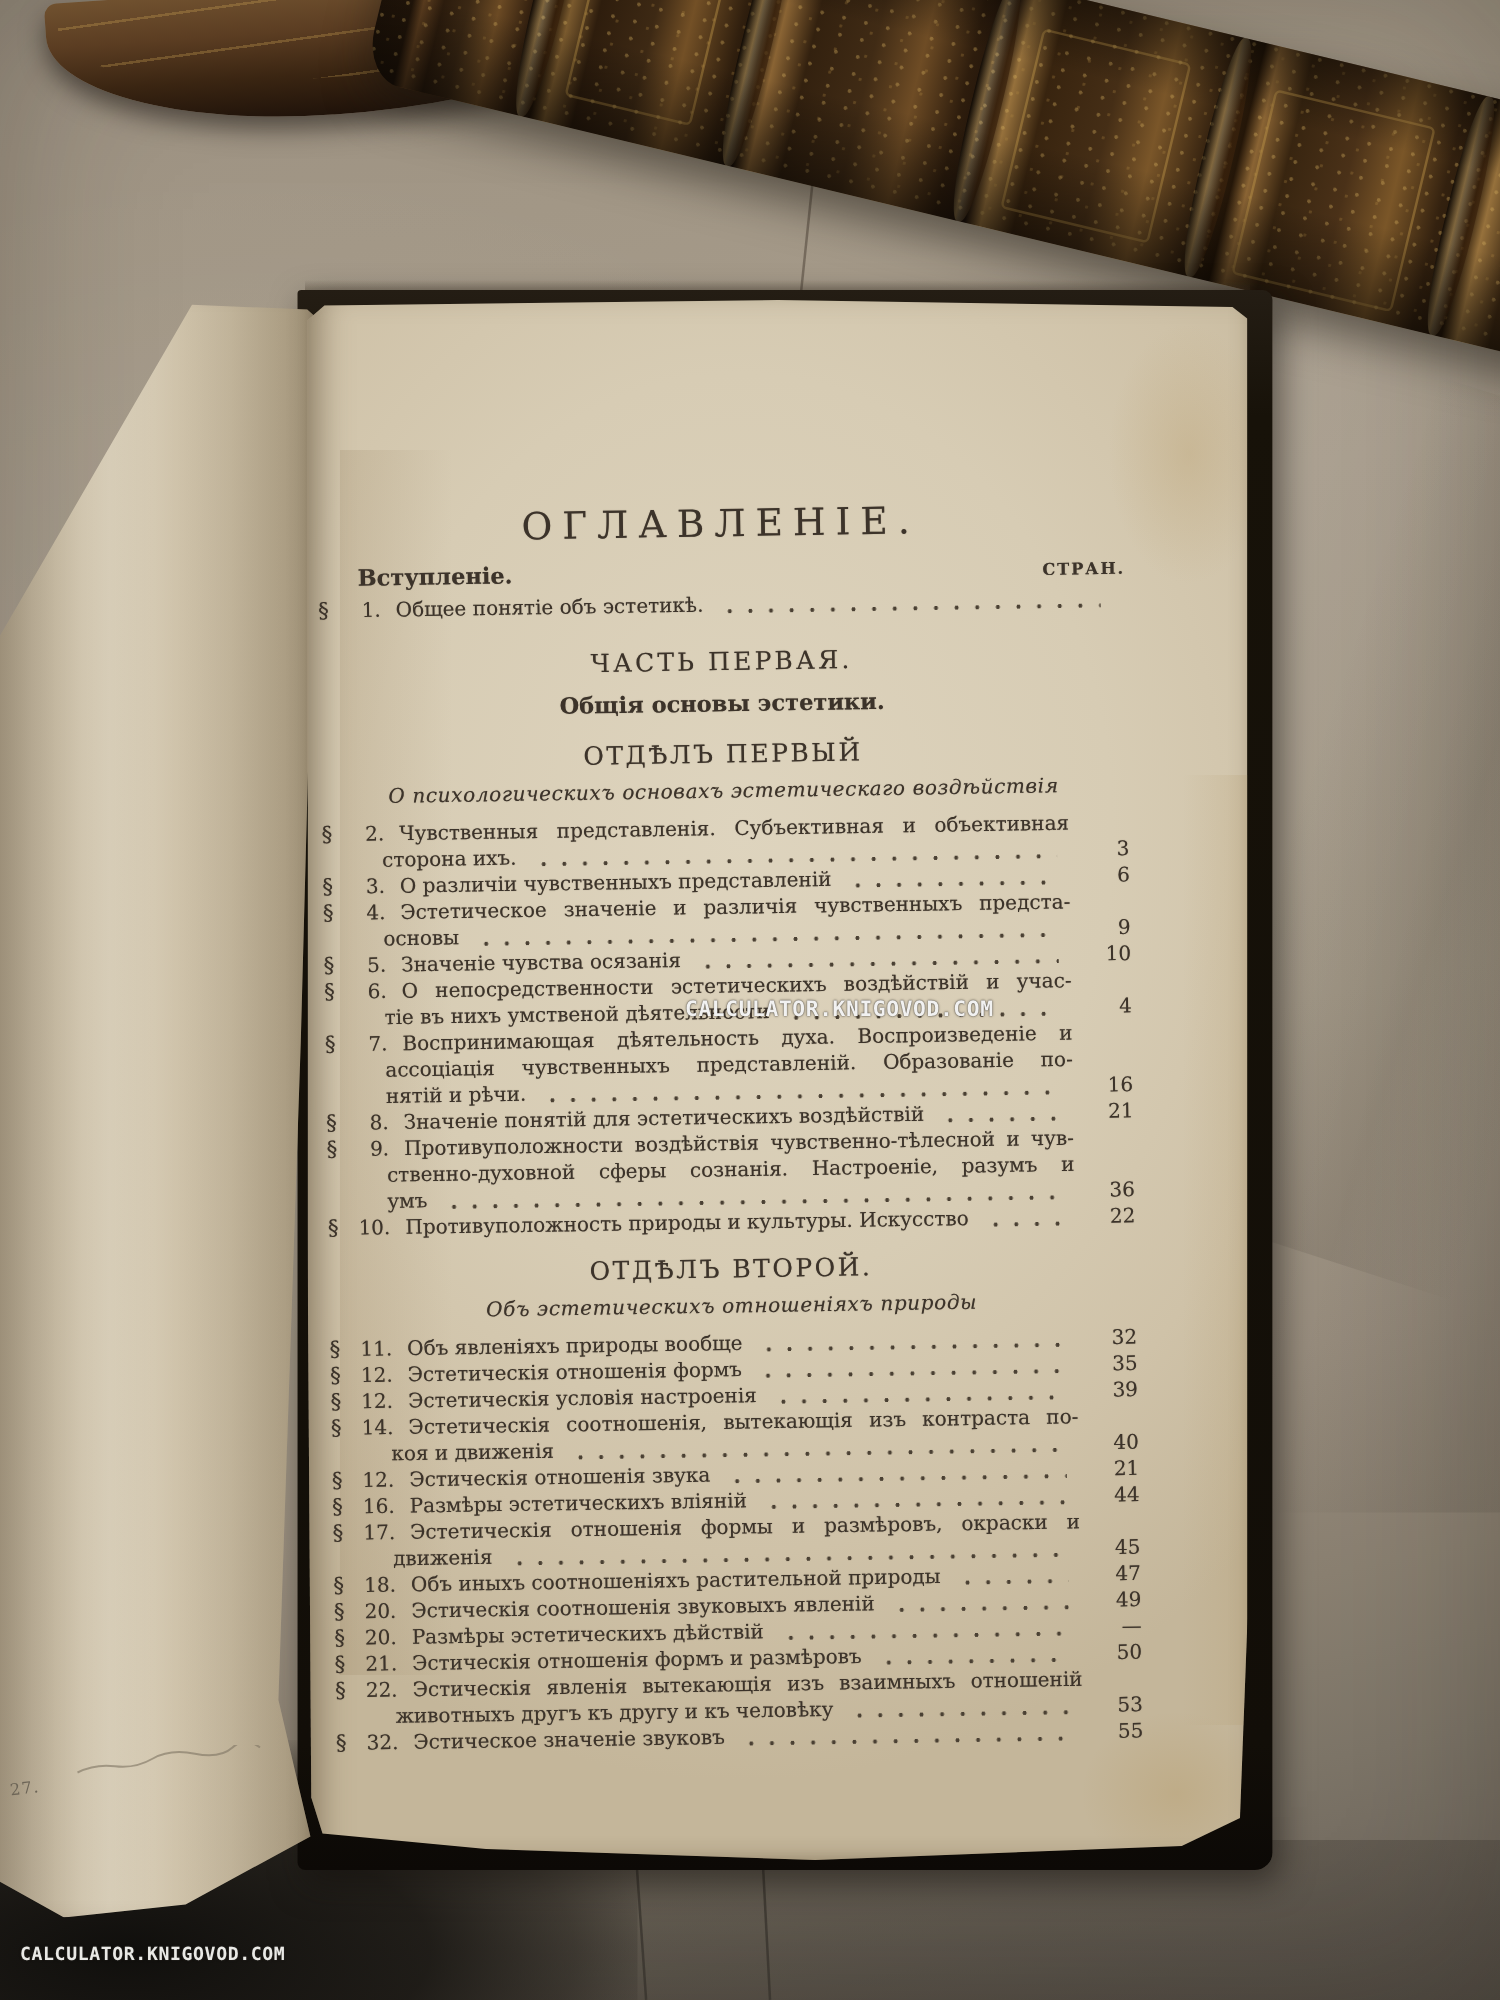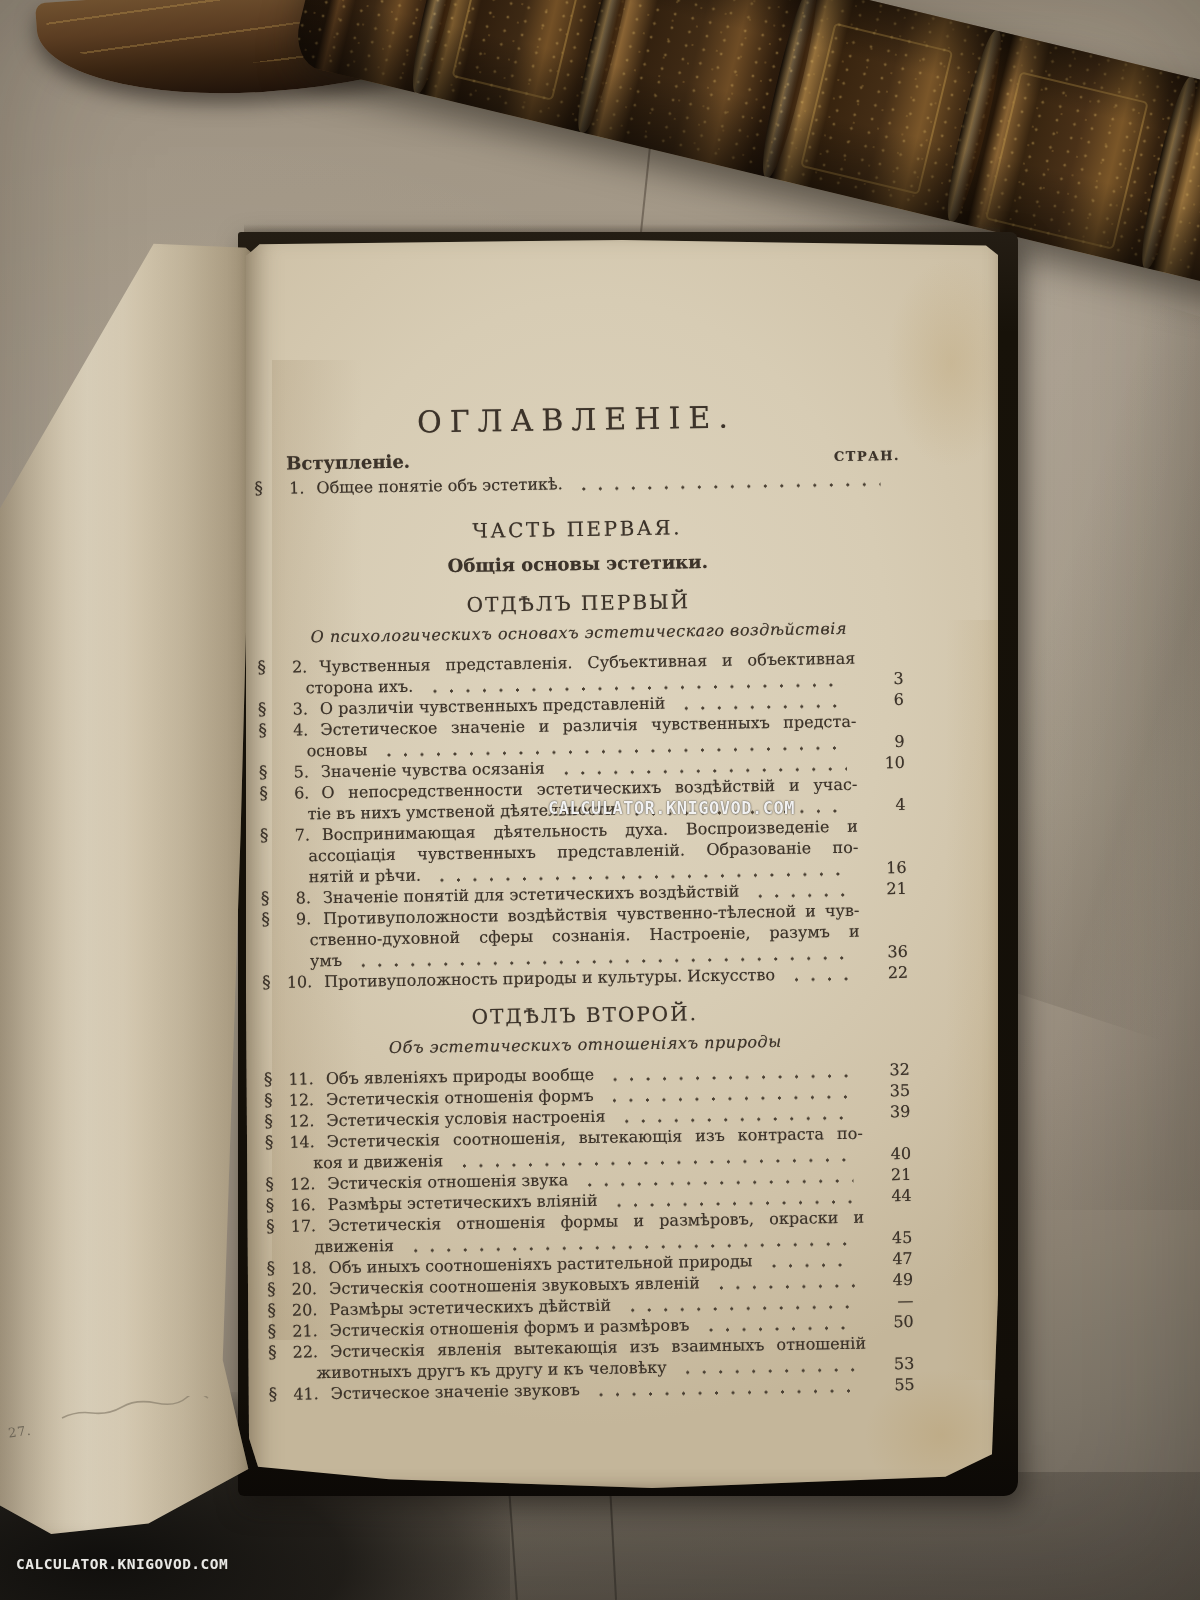--- a/index.html
+++ b/index.html
@@ -373,21 +373,21 @@
           </div>
           <div class="trow cont">
             <span class="sym"></span>
             <span class="num"></span>
             <span class="txt">животныхъ другъ къ другу и къ человѣку</span>
             <span class="lead"></span>
             <span class="pg">53</span>
           </div>
           <div class="trow">
             <span class="sym">§</span>
-            <span class="num">41.</span>
+            <span class="num">32.</span>
             <span class="txt">Эстическое значеніе звуковъ</span>
             <span class="lead"></span>
             <span class="pg">55</span>
           </div>
         </div>
       </div>
   </div>
 
   <div class="wm center">CALCULATOR.KNIGOVOD.COM</div>
   <div class="wm bottom">CALCULATOR.KNIGOVOD.COM</div>

